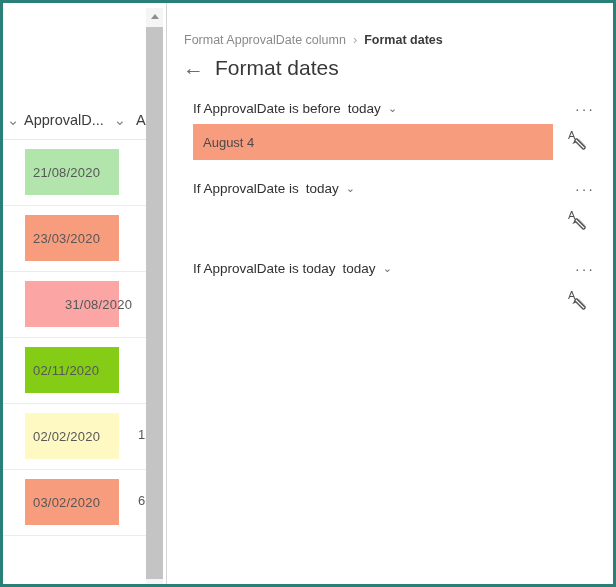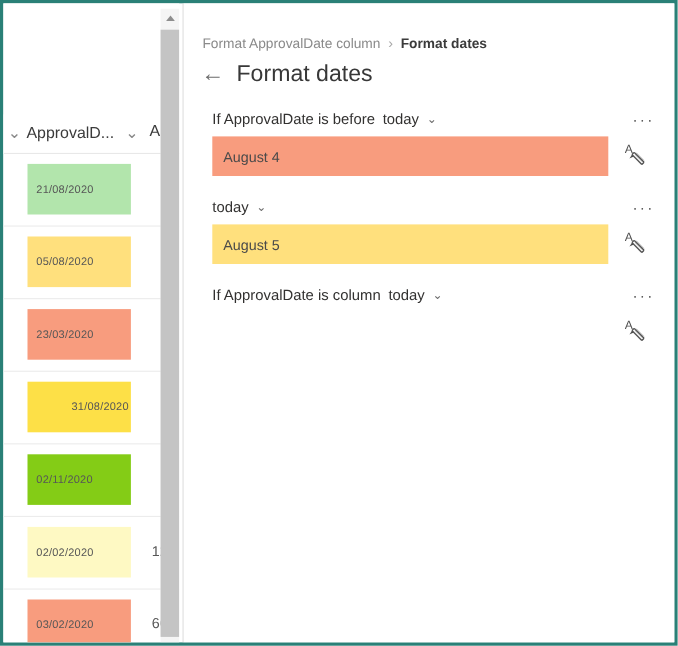--- a/index.html
+++ b/index.html
@@ -83,21 +83,21 @@
   .date-chip {
     position: absolute;
     left: 22px;
     top: 9px;
     width: 94px;
     height: 46px;
     display: flex;
     align-items: center;
     padding-left: 8px;
     box-sizing: border-box;
-    font-size: 10px;
+    font-size: 13px;
     color: #575757;
     letter-spacing: 0.2px;
   }
   .num-cell {
     position: absolute;
     left: 135px;
     top: 23px;
     font-size: 13px;
     color: #575757;
     white-space: nowrap;
@@ -281,27 +281,24 @@
       <div class="col-head next">
         <span>A</span>
       </div>
     </div>
 
     <div id="grid-rows">
         <div class="grid-row">
           <div class="date-chip" style="background: rgb(178, 229, 172);">21/08/2020</div>
         </div>
         <div class="grid-row">
-          <div class="date-chip" style="background: rgb(255, 224, 125);">05/08/2020</div>
-        </div>
-        <div class="grid-row">
           <div class="date-chip" style="background: rgb(248, 156, 126);">23/03/2020</div>
         </div>
         <div class="grid-row">
-          <div class="date-chip" style="background: #fde047; padding-left: 40px;">31/08/2020</div>
+          <div class="date-chip" style="background: #fca5a5; padding-left: 40px;">31/08/2020</div>
         </div>
         <div class="grid-row">
           <div class="date-chip" style="background: #84cc16;">02/11/2020</div>
         </div>
         <div class="grid-row">
           <div class="date-chip" style="background: #fef9c3;">02/02/2020</div>
           <div class="num-cell">12</div>
         </div>
         <div class="grid-row">
           <div class="date-chip" style="background: rgb(248, 156, 126);">03/02/2020</div>
@@ -348,52 +345,52 @@
               <path d="M6.5 12.5 L15.5 21.5" stroke="#4f4f4f" stroke-width="1.2" fill="none"></path>
               <path d="M6.5 12.5 L8.5 10.5" stroke="#4f4f4f" stroke-width="1.2" fill="none"></path>
               <path d="M15.5 21.5 L17.5 19.5" stroke="#4f4f4f" stroke-width="1.2" fill="none"></path>
               <path d="M9 12 L16 19 M7.8 13.2 L14.8 20.2 M10.2 10.8 L17.2 17.8" stroke="#7a7a7a" stroke-width="0.7"></path>
               <path d="M6.6 12.4 L4.2 16.2 L8.2 14.2 Z" fill="#4f4f4f"></path>
             </svg>
           </div>
         </div>
         <div class="rule-block">
           <div class="rule-label">
-            <span class="cond-value">today</span>
-            <span class="cond-chev">⌄</span>
-          </div>
-          <div class="rule-overflow">···</div>
-          <div class="rule-swatch" style="background: rgb(255, 224, 125);">August 5</div>
-          <div class="rule-paint">
-            <svg width="26" height="28" viewBox="0 0 26 28">
-              <text x="0" y="11" font-family="Liberation Sans, sans-serif" font-size="11" fill="#4f4f4f">A</text>
-              <path d="M8.5 10.5 L17.5 19.5" stroke="#4f4f4f" stroke-width="1.2" fill="none"></path>
-              <path d="M6.5 12.5 L15.5 21.5" stroke="#4f4f4f" stroke-width="1.2" fill="none"></path>
-              <path d="M6.5 12.5 L8.5 10.5" stroke="#4f4f4f" stroke-width="1.2" fill="none"></path>
-              <path d="M15.5 21.5 L17.5 19.5" stroke="#4f4f4f" stroke-width="1.2" fill="none"></path>
-              <path d="M9 12 L16 19 M7.8 13.2 L14.8 20.2 M10.2 10.8 L17.2 17.8" stroke="#7a7a7a" stroke-width="0.7"></path>
-              <path d="M6.6 12.4 L4.2 16.2 L8.2 14.2 Z" fill="#4f4f4f"></path>
-            </svg>
-          </div>
-        </div>
-        <div class="rule-block">
-          <div class="rule-label">
-            <span class="cond-text">If ApprovalDate is column</span>
+            <span class="cond-text">If ApprovalDate is</span>
             <span class="cond-value">today</span>
             <span class="cond-chev">⌄</span>
           </div>
           <div class="rule-overflow">···</div>
           <div class="rule-paint">
             <svg width="26" height="28" viewBox="0 0 26 28">
               <text x="0" y="11" font-family="Liberation Sans, sans-serif" font-size="11" fill="#4f4f4f">A</text>
               <path d="M8.5 10.5 L17.5 19.5" stroke="#4f4f4f" stroke-width="1.2" fill="none"></path>
               <path d="M6.5 12.5 L15.5 21.5" stroke="#4f4f4f" stroke-width="1.2" fill="none"></path>
               <path d="M6.5 12.5 L8.5 10.5" stroke="#4f4f4f" stroke-width="1.2" fill="none"></path>
               <path d="M15.5 21.5 L17.5 19.5" stroke="#4f4f4f" stroke-width="1.2" fill="none"></path>
               <path d="M9 12 L16 19 M7.8 13.2 L14.8 20.2 M10.2 10.8 L17.2 17.8" stroke="#7a7a7a" stroke-width="0.7"></path>
               <path d="M6.6 12.4 L4.2 16.2 L8.2 14.2 Z" fill="#4f4f4f"></path>
             </svg>
           </div>
         </div>
+        <div class="rule-block">
+          <div class="rule-label">
+            <span class="cond-text">If ApprovalDate is today</span>
+            <span class="cond-value">today</span>
+            <span class="cond-chev">⌄</span>
+          </div>
+          <div class="rule-overflow">···</div>
+          <div class="rule-paint">
+            <svg width="26" height="28" viewBox="0 0 26 28">
+              <text x="0" y="11" font-family="Liberation Sans, sans-serif" font-size="11" fill="#4f4f4f">A</text>
+              <path d="M8.5 10.5 L17.5 19.5" stroke="#4f4f4f" stroke-width="1.2" fill="none"></path>
+              <path d="M6.5 12.5 L15.5 21.5" stroke="#4f4f4f" stroke-width="1.2" fill="none"></path>
+              <path d="M6.5 12.5 L8.5 10.5" stroke="#4f4f4f" stroke-width="1.2" fill="none"></path>
+              <path d="M15.5 21.5 L17.5 19.5" stroke="#4f4f4f" stroke-width="1.2" fill="none"></path>
+              <path d="M9 12 L16 19 M7.8 13.2 L14.8 20.2 M10.2 10.8 L17.2 17.8" stroke="#7a7a7a" stroke-width="0.7"></path>
+              <path d="M6.6 12.4 L4.2 16.2 L8.2 14.2 Z" fill="#4f4f4f"></path>
+            </svg>
+          </div>
+        </div>
       </div>
   </div>
 
 </div>
 
 </body></html>

